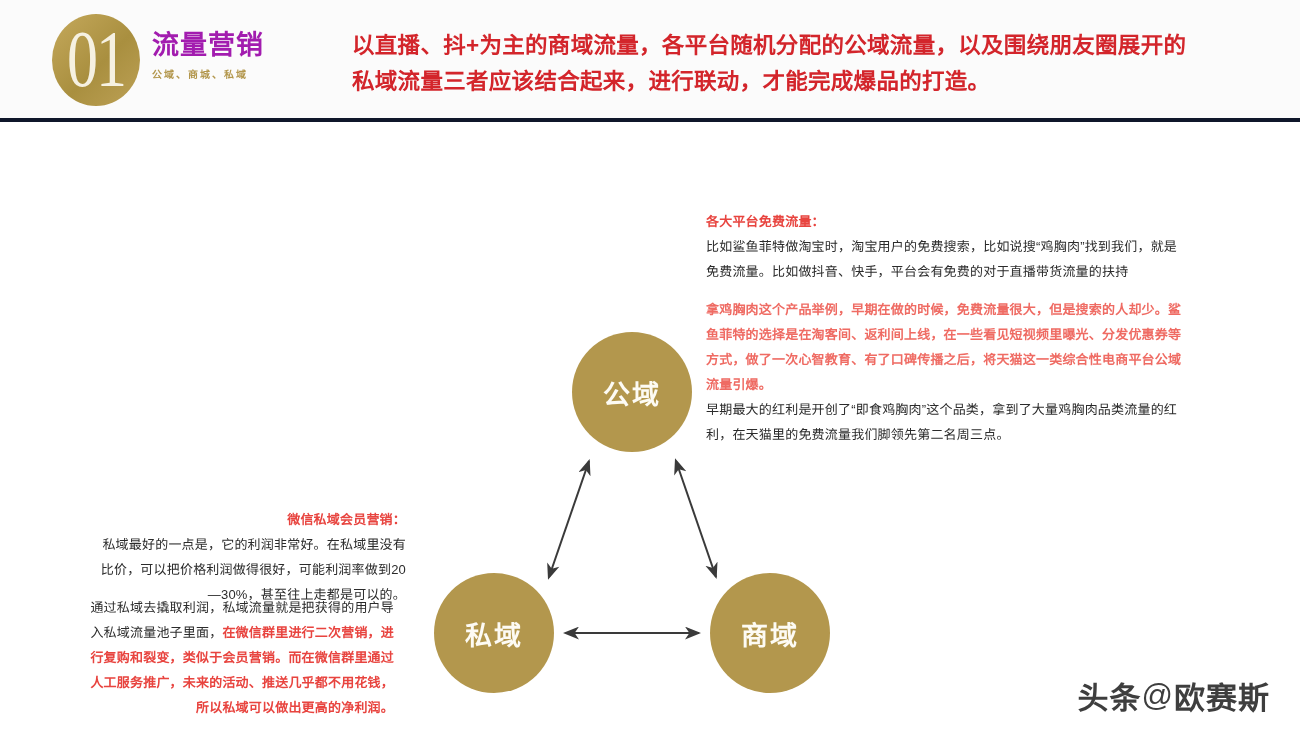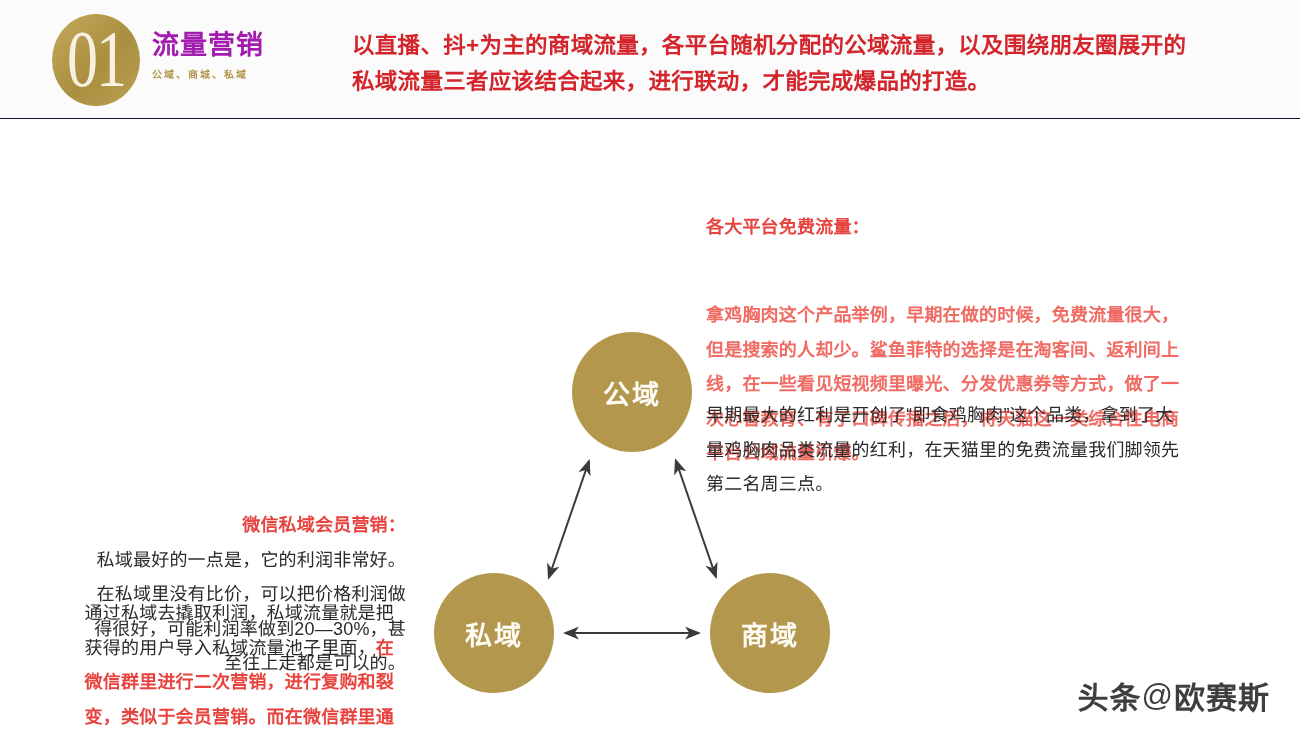--- a/index.html
+++ b/index.html
@@ -16,21 +16,21 @@
   }
 
   
   #header {
     position: absolute;
     left: 0;
     top: 0;
     width: 1300px;
     height: 118px;
     background: #fbfbfb;
-    border-bottom: 1px solid #0f172a;
+    border-bottom: 4px solid #0f172a;
   }
   #logo-badge {
     position: absolute;
     left: 52px;
     top: 14px;
     width: 88px;
     height: 92px;
     border-radius: 50%;
     background: linear-gradient(135deg, #c5a95c 0%, #a98f3f 55%, #bda156 100%);
     display: flex;
@@ -118,21 +118,21 @@
     left: 0;
     top: 0;
     width: 1300px;
     height: 736px;
     pointer-events: none;
   }
 
   
   .text-block {
     position: absolute;
-    font-size: 18px;
+    font-size: 13px;
     line-height: 1.92;
     color: #2b2b2b;
     letter-spacing: .2px;
   }
   .para { margin: 0 0 14px 0; }
   .para:last-child { margin-bottom: 0; }
   .red-strong { color: #e8443f; font-weight: 700; }
   .lead { font-weight: 700; color: #e8443f; }
 
   #block-free-traffic {
@@ -234,20 +234,21 @@
   <span class="node-label">私域</span>
 </div>
 
 <div class="node-circle" id="node-business">
   <span class="node-label">商域</span>
 </div>
 
 <div class="text-block" id="block-free-traffic">
   <p class="para">
     <span class="lead">各大平台免费流量：</span><br>
+    <span>比如鲨鱼菲特做淘宝时，淘宝用户的免费搜索，比如说搜“鸡胸肉”找到我们，就是免费流量。比如做抖音、快手，平台会有免费的对于直播带货流量的扶持</span>
   </p>
 </div>
 
 <div class="text-block" id="block-red-note">
   <p class="para">拿鸡胸肉这个产品举例，早期在做的时候，免费流量很大，但是搜索的人却少。鲨鱼菲特的选择是在淘客间、返利间上线，在一些看见短视频里曝光、分发优惠券等方式，做了一次心智教育、有了口碑传播之后，将天猫这一类综合性电商平台公域流量引爆。</p>
 </div>
 
 <div class="text-block" id="block-dividend">
   <p class="para">早期最大的红利是开创了“即食鸡胸肉”这个品类，拿到了大量鸡胸肉品类流量的红利，在天猫里的免费流量我们脚领先第二名周三点。</p>
 </div>

